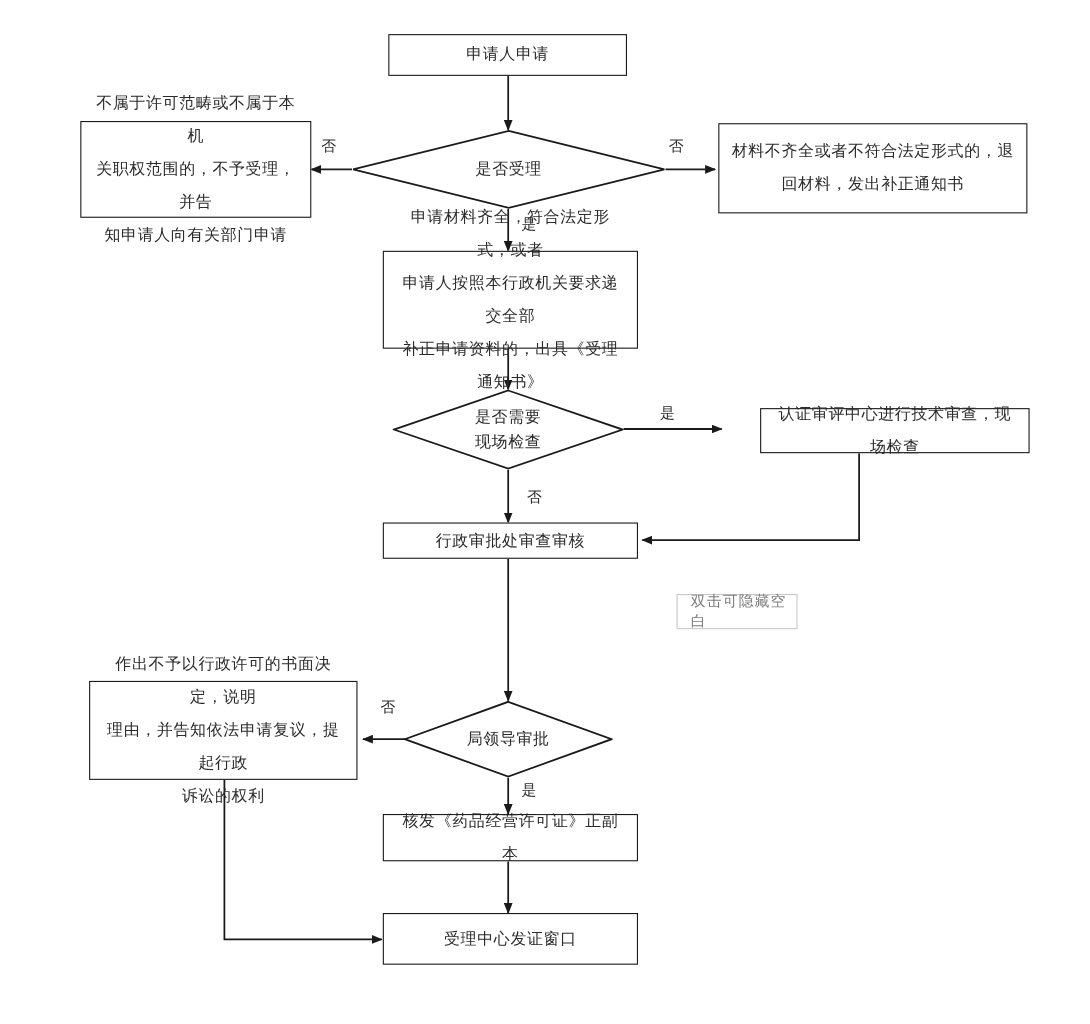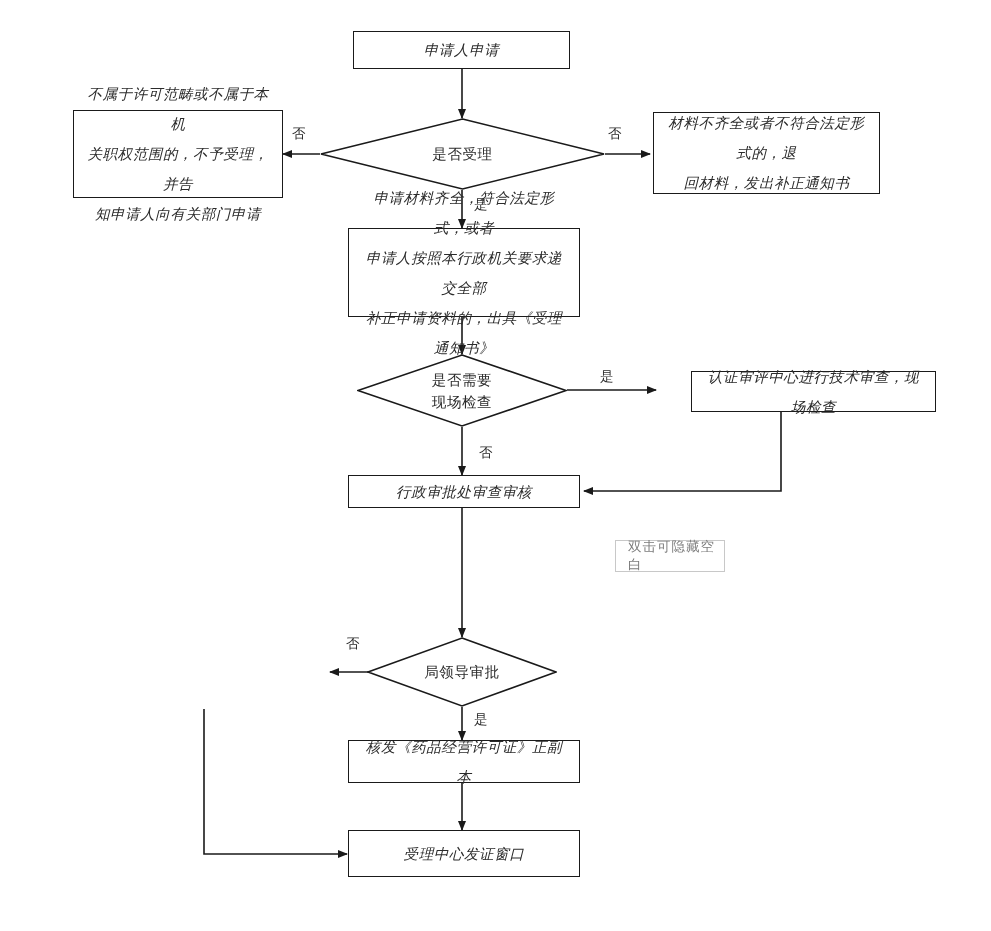--- a/index.html
+++ b/index.html
@@ -37,21 +37,20 @@
     line-height: 30px;
     letter-spacing: 0.6px;
   }
   .box {
     border: 1.6px solid #1a1a1a;
     background: #ffffff;
   }
   .box .txt {
     padding: 0 10px;
     white-space: pre-line;
-    font-style: italic;
   }
   .diamond-wrap {
     position: absolute;
     background: transparent;
   }
   .diamond-wrap svg {
     position: absolute;
     left: 0;
     top: 0;
   }
@@ -143,21 +142,21 @@
     </svg>
     <div class="diamond-label">是否受理</div>
   </div>
 
   <div class="node box" style="left:73px; top:110px; width:210px; height:88px;">
     <span class="txt">不属于许可范畴或不属于本机
 关职权范围的，不予受理，并告
 知申请人向有关部门申请</span>
   </div>
 
-  <div class="node box" style="left:653px; top:112px; width:227px; height:82px;">
+  <div class="node box" style="left:653px; top:112px; width:281px; height:82px;">
     <span class="txt">材料不齐全或者不符合法定形式的，退
 回材料，发出补正通知书</span>
   </div>
 
   <div class="node box" style="left:348px; top:228px; width:232px; height:89px;">
     <span class="txt">申请材料齐全，符合法定形式，或者
 申请人按照本行政机关要求递交全部
 补正申请资料的，出具《受理通知书》</span>
   </div>
 
@@ -177,20 +176,25 @@
     <span class="txt">行政审批处审查审核</span>
   </div>
 
   <div class="diamond-wrap" style="left:367px; top:637px; width:190px; height:70px;">
     <svg width="190" height="70" viewBox="0 0 190 70" xmlns="http://www.w3.org/2000/svg">
       <polygon points="95,1 189,35 95,69 1,35" fill="#ffffff" stroke="#1a1a1a" stroke-width="1.6"></polygon>
     </svg>
     <div class="diamond-label">局领导审批</div>
   </div>
 
+  <div class="node box" style="left:81px; top:619px; width:244px; height:90px;">
+    <span class="txt">作出不予以行政许可的书面决定，说明
+理由，并告知依法申请复议，提起行政
+诉讼的权利</span>
+  </div>
 
   <div class="node box" style="left:348px; top:740px; width:232px; height:43px;">
     <span class="txt">核发《药品经营许可证》正副本</span>
   </div>
 
   <div class="node box" style="left:348px; top:830px; width:232px; height:47px;">
     <span class="txt">受理中心发证窗口</span>
   </div>
 
   <div class="edge-label" style="left:292px; top:127px;">否</div>

